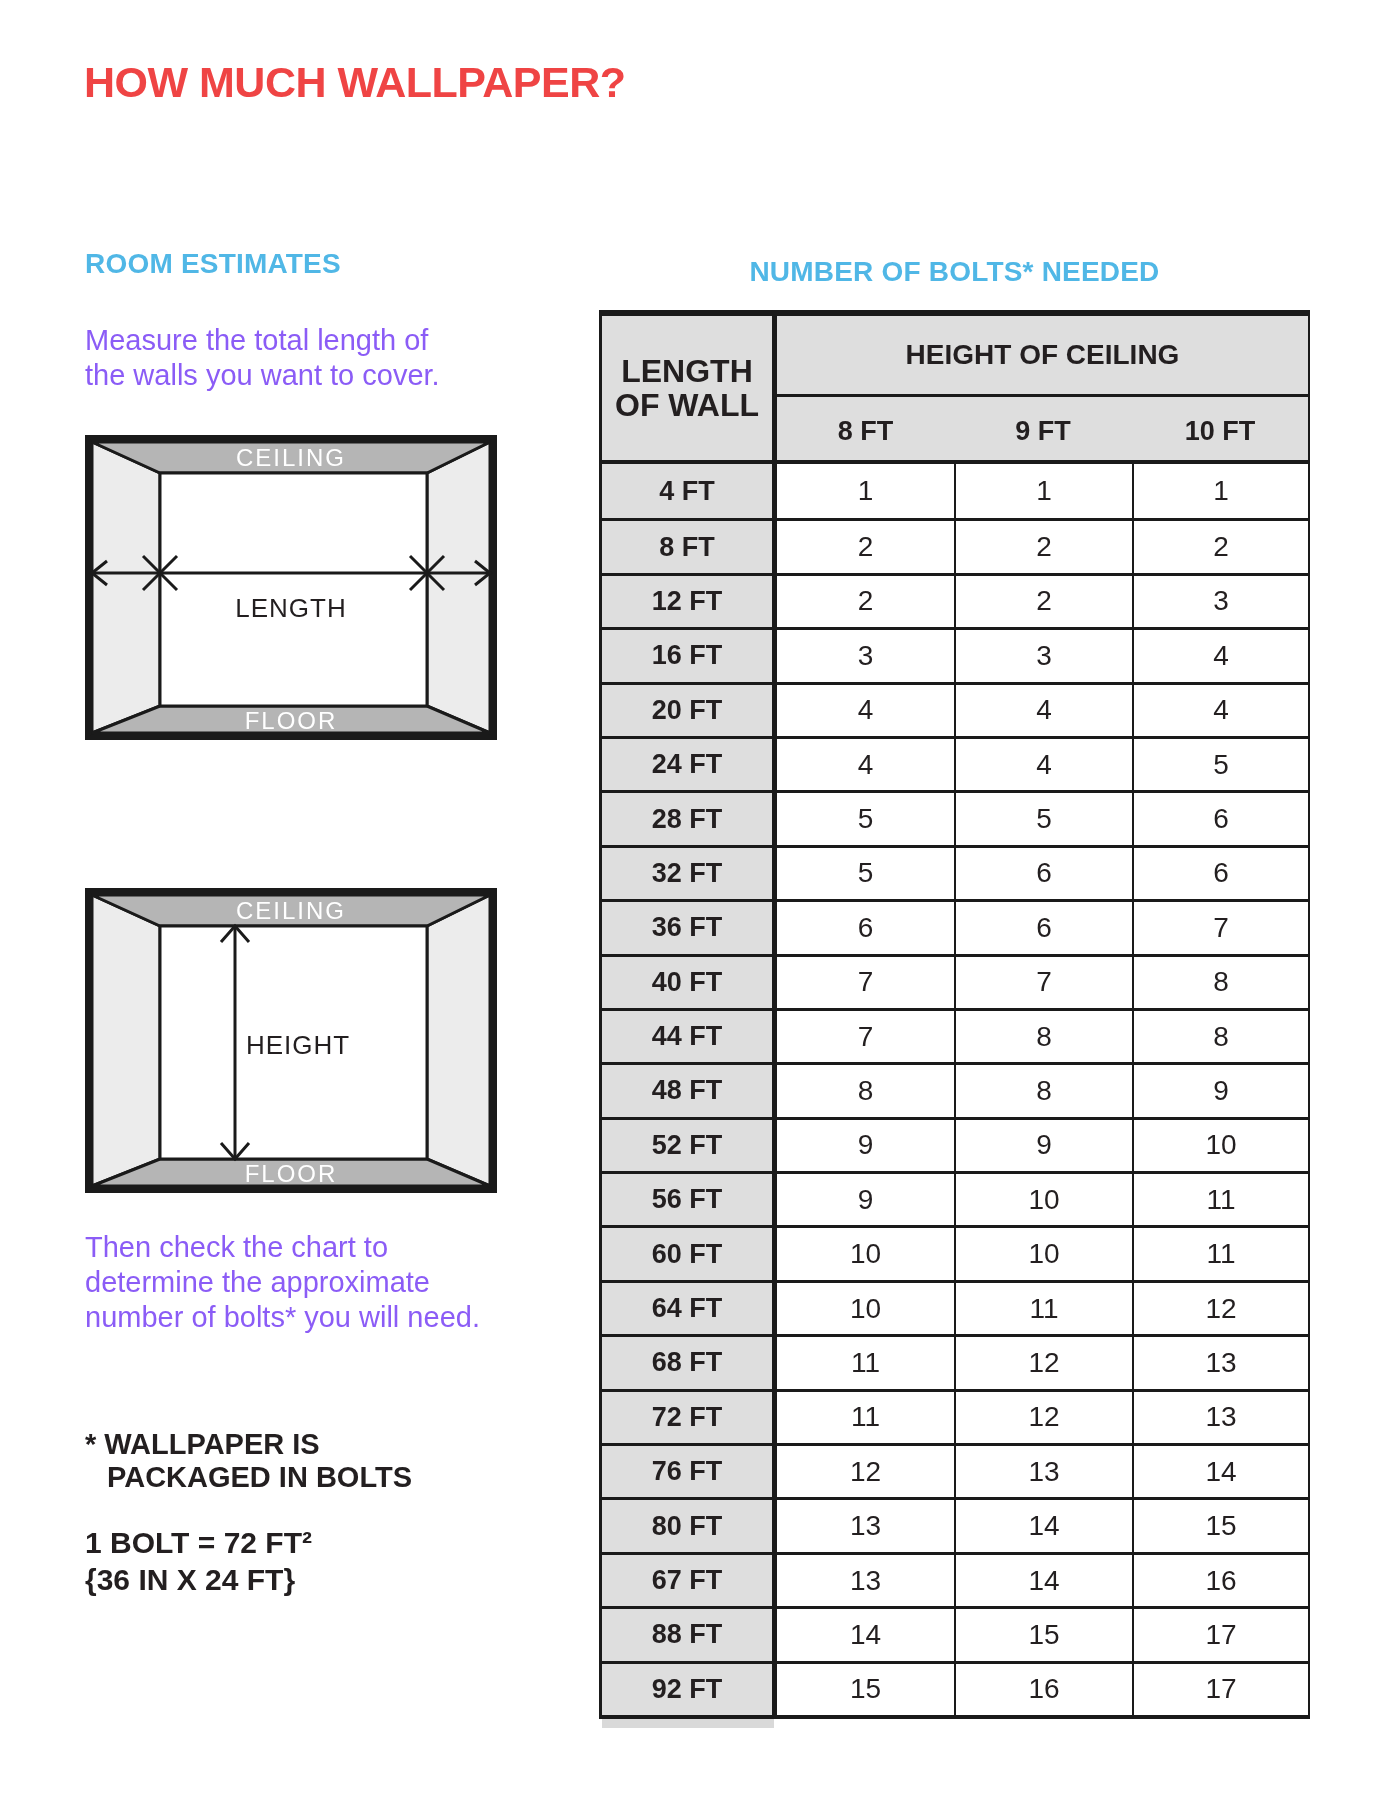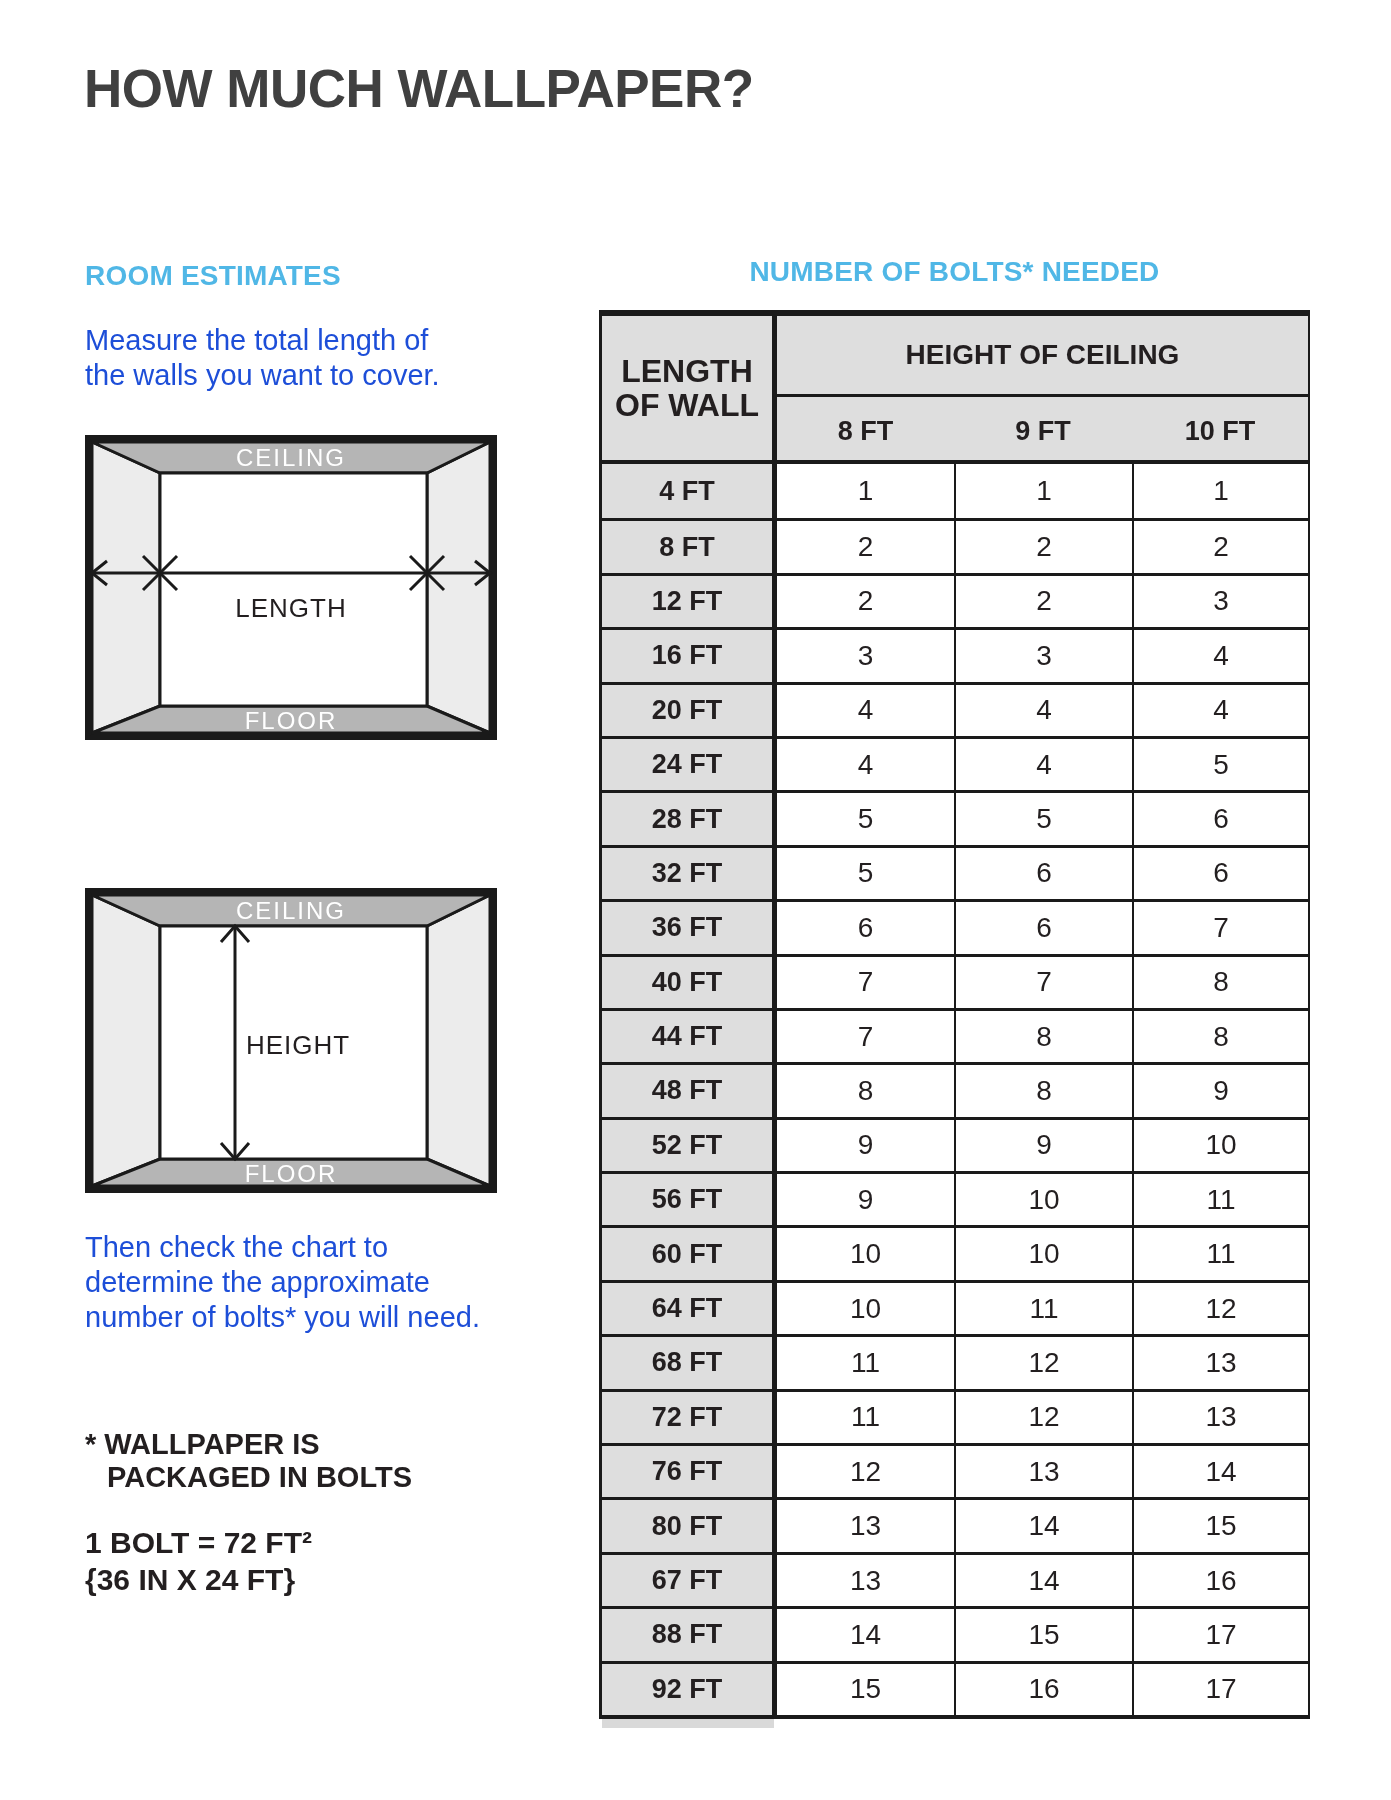--- a/index.html
+++ b/index.html
@@ -4,29 +4,29 @@
 <style>
   html,body{margin:0;padding:0;background:#fff;}
   .page{
     position:relative;width:1391px;height:1800px;background:#ffffff;
     font-family:"Liberation Sans", sans-serif;color:#231F20;overflow:hidden;
   }
   .abs{position:absolute;}
 
   
   .title{
-    left:84px;top:58px;font-size:53px;font-weight:bold;color:#404040;
+    left:84px;top:58px;font-size:43px;font-weight:bold;color:#ef4444;
     letter-spacing:-0.5px;white-space:nowrap;
   }
   .section-heading{
     font-size:28px;font-weight:bold;color:#50B7E6;letter-spacing:0.2px;white-space:nowrap;
   }
-  .room-heading{left:85px;top:260px;}
+  .room-heading{left:85px;top:248px;}
   .table-heading{left:599px;top:256px;width:711px;text-align:center;}
-  .para{font-size:29px;line-height:35px;color:#1d4ed8;}
+  .para{font-size:29px;line-height:35px;color:#8b5cf6;}
   .step1{left:85px;top:323px;}
   .step2{left:85px;top:780px;}
   .step3{left:85px;top:1230px;}
   .footnote{left:85px;top:1428px;font-size:29px;line-height:33px;font-weight:bold;}
   .footnote .hang{padding-left:22px;}
   .bolt-info{left:85px;top:1524px;font-size:30px;line-height:37px;font-weight:bold;}
 
   
   .diagram1{left:85px;top:435px;width:412px;height:305px;}
   .diagram2{left:85px;top:888px;width:412px;height:305px;}

